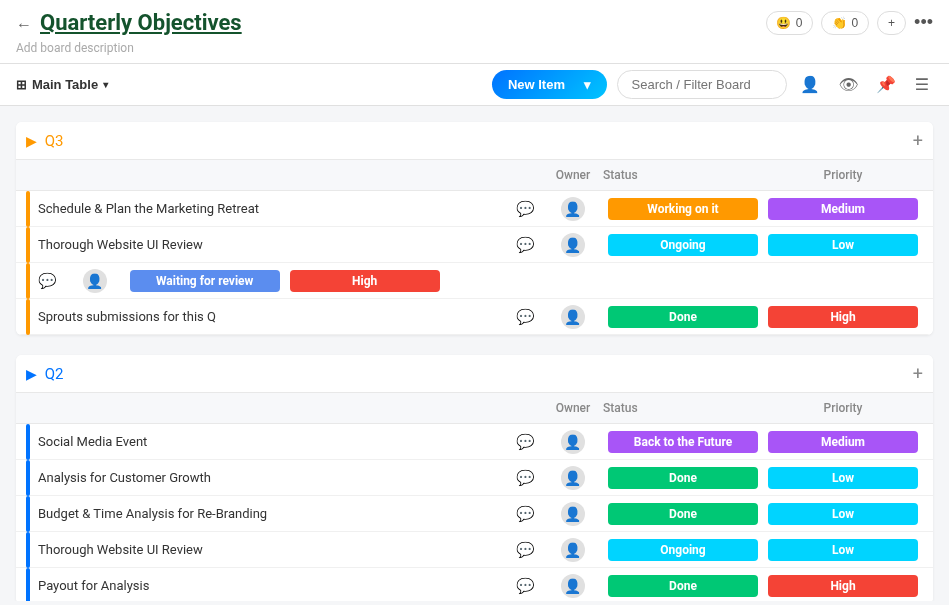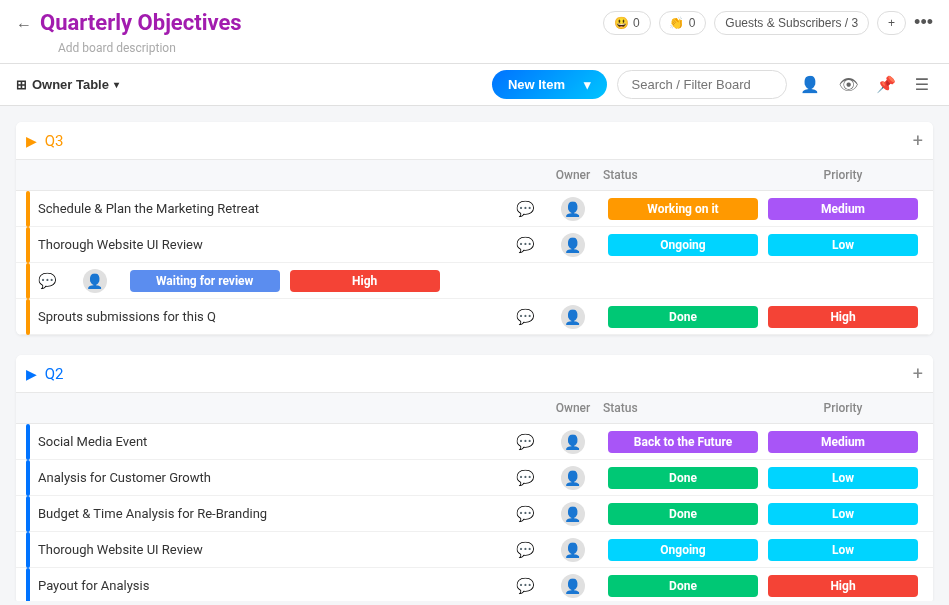--- a/index.html
+++ b/index.html
@@ -2,26 +2,26 @@
 <html><head>
   <meta charset="utf-8">
   <style>
     * { box-sizing: border-box; margin: 0; padding: 0; }
     body { font-family: -apple-system, BlinkMacSystemFont, 'Segoe UI', Roboto, sans-serif; background: #f5f6f8; font-size: 13px; color: #333; }
 
     .header { background: #fff; padding: 10px 16px 0 16px; border-bottom: 1px solid #e0e0e0; }
     .header-top { display: flex; align-items: center; justify-content: space-between; margin-bottom: 4px; }
     .title-area { display: flex; align-items: center; gap: 8px; }
     .back-icon { font-size: 16px; color: #666; cursor: pointer; }
-    .board-title { font-size: 22px; font-weight: 700; color: #a21caf; }
+    .board-title { font-size: 22px; font-weight: 700; color: #14532d; text-decoration: underline; }
     .header-right { display: flex; align-items: center; gap: 8px; }
     .header-btn { display: flex; align-items: center; gap: 4px; border: 1px solid #ddd; border-radius: 20px; padding: 4px 10px; font-size: 12px; color: #555; background: #fff; cursor: pointer; }
     .guests-btn { border: 1px solid #ddd; border-radius: 20px; padding: 4px 10px; font-size: 12px; color: #555; background: #fff; cursor: pointer; }
     .more-btn { background: none; border: none; font-size: 18px; cursor: pointer; color: #555; }
-    .board-desc { font-size: 12px; color: #aaa; padding: 2px 0 8px 0; cursor: pointer; margin-left: 42px; }
+    .board-desc { font-size: 12px; color: #aaa; padding: 2px 0 8px 0; cursor: pointer; }
 
     .toolbar { background: #fff; padding: 6px 16px; display: flex; align-items: center; gap: 10px; border-bottom: 1px solid #e0e0e0; }
     .main-table-btn { display: flex; align-items: center; gap: 5px; font-size: 13px; font-weight: 600; color: #333; cursor: pointer; background: none; border: none; }
     .toolbar-spacer { flex: 1; }
     .new-item-btn { background: linear-gradient(135deg, #0073ff, #00c4ff); color: #fff; border: none; border-radius: 20px; padding: 7px 16px; font-size: 13px; font-weight: 600; cursor: pointer; display: flex; align-items: center; gap: 19px; }
     .search-input { border: 1px solid #ddd; border-radius: 20px; padding: 6px 14px; font-size: 13px; color: #aaa; background: #fff; width: 170px; }
     .toolbar-icon-btn { background: none; border: none; cursor: pointer; color: #666; font-size: 16px; padding: 4px; }
 
     .main-content { padding: 16px; overflow-y: auto; height: calc(605px - 110px); }
 
@@ -63,36 +63,33 @@
       </div>
       <div class="header-right">
         <button class="header-btn">
           <span>😃</span>
           <span>0</span>
         </button>
         <button class="header-btn">
           <span>👏</span>
           <span>0</span>
         </button>
-        <button class="guests-btn">
-          <span>Guests &amp; Subscribers / 3</span>
-        </button>
         <button class="header-btn">
           <span>+</span>
         </button>
         <button class="more-btn">•••</button>
       </div>
     </div>
     <div class="board-desc">Add board description</div>
   </div>
 
   <div class="toolbar">
     <button class="main-table-btn">
       <span>⊞</span>
-      <span>Owner Table</span>
+      <span>Main Table</span>
       <span class="chevron-down">▾</span>
     </button>
     <div class="toolbar-spacer"></div>
     <button class="new-item-btn">
       <span>New Item</span>
       <span>▾</span>
     </button>
     <input class="search-input" type="text" placeholder="Search / Filter Board" style="">
     <button class="toolbar-icon-btn">👤</button>
     <button class="toolbar-icon-btn">👁</button>

